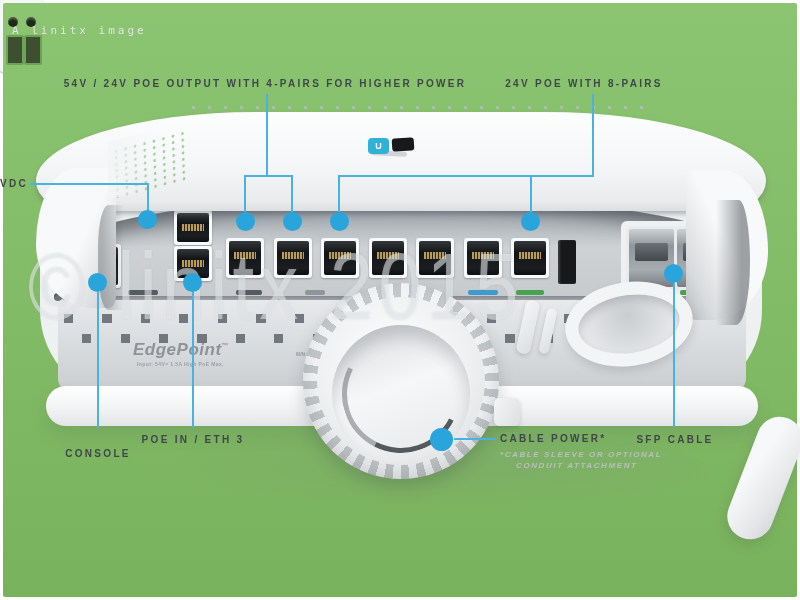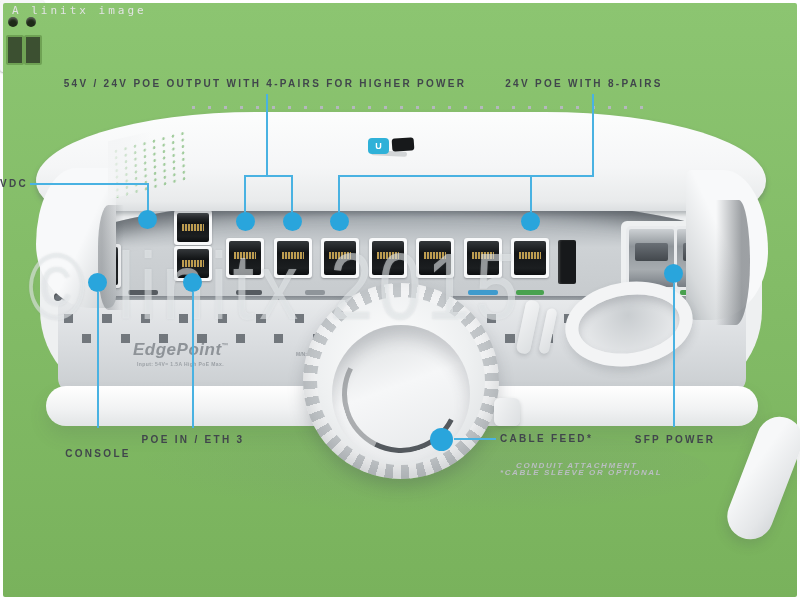--- a/index.html
+++ b/index.html
@@ -2,21 +2,21 @@
 <html style="--callout_line: #49b2e2; --callout_dot: #29a5dc; --label_text: #41464c; --note_text: #babec2; --terminal_green: #8cc571; --led_green: #49a24f; --led_blue: #3f9bcd; --led_dark: #565b60; --logo_blue: #2fb1d8;"><head>
 <meta charset="utf-8">
 <style>
   html,body{margin:0;padding:0;background:#fff;}
   #stage{position:relative;width:800px;height:600px;overflow:hidden;
          background:linear-gradient(180deg,#ffffff 0%,#fdfdfd 8%,#fbfcfc 60%,#ffffff 97%);
          font-family:"Liberation Sans",sans-serif;}
   .abs{position:absolute;}
 
   
-  .credit{left:12px;top:4px;font:400 11px/1.2 "DejaVu Sans Mono",monospace;
+  .credit{left:12px;top:24px;font:400 11px/1.2 "DejaVu Sans Mono",monospace;
           letter-spacing:3px;color:#e2e3e4;}
   .lbl{position:absolute;font:700 10px/1.1 "Liberation Sans",sans-serif;
        letter-spacing:2.3px;color:var(--label_text);white-space:nowrap;}
   .lbl.center{transform:translateX(-50%);}
   .note{position:absolute;font:700 italic 8px/11px "Liberation Sans",sans-serif;
         letter-spacing:1.6px;color:var(--note_text);white-space:nowrap;}
   .wmark{left:28px;top:238px;font:400 78px/1 "Liberation Sans",sans-serif;
          letter-spacing:5px;color:rgba(233,236,238,0.55);transform:scaleY(1.22);
          transform-origin:top left;white-space:nowrap;z-index:45;
          text-shadow:0 0 2px rgba(140,146,152,0.18);}
@@ -281,20 +281,20 @@
   <div class="cl" style="left:454px;top:438px;width:42px;height:2px"></div>
 
   <div class="cdot" style="left:664px;top:264px"></div>
   <div class="cl" style="left:673px;top:283px;width:2px;height:144px"></div>
 
   <div class="lbl center" style="left:265px;top:78px">54V / 24V POE OUTPUT WITH 4-PAIRS FOR HIGHER POWER</div>
   <div class="lbl center" style="left:584px;top:78px">24V POE WITH 8-PAIRS</div>
   <div class="lbl" style="left:0px;top:178px">VDC</div>
   <div class="lbl center" style="left:98px;top:448px">CONSOLE</div>
   <div class="lbl center" style="left:193px;top:434px">POE IN / ETH 3</div>
-  <div class="lbl" style="left:500px;top:433px">CABLE FEED*</div>
-  <div class="note" style="left:500px;top:467px">*CABLE SLEEVE OR OPTIONAL</div>
+  <div class="lbl" style="left:500px;top:433px">CABLE POWER*</div>
+  <div class="note" style="left:500px;top:449px">*CABLE SLEEVE OR OPTIONAL</div>
   <div class="note" style="left:516px;top:460px">CONDUIT ATTACHMENT</div>
-  <div class="lbl center" style="left:675px;top:434px">SFP POWER</div>
+  <div class="lbl center" style="left:675px;top:434px">SFP CABLE</div>
 
   <div class="abs wmark">© linitx 2015</div>
   <div class="abs credit">A linitx image</div>
 </div>
 
 </body></html>

